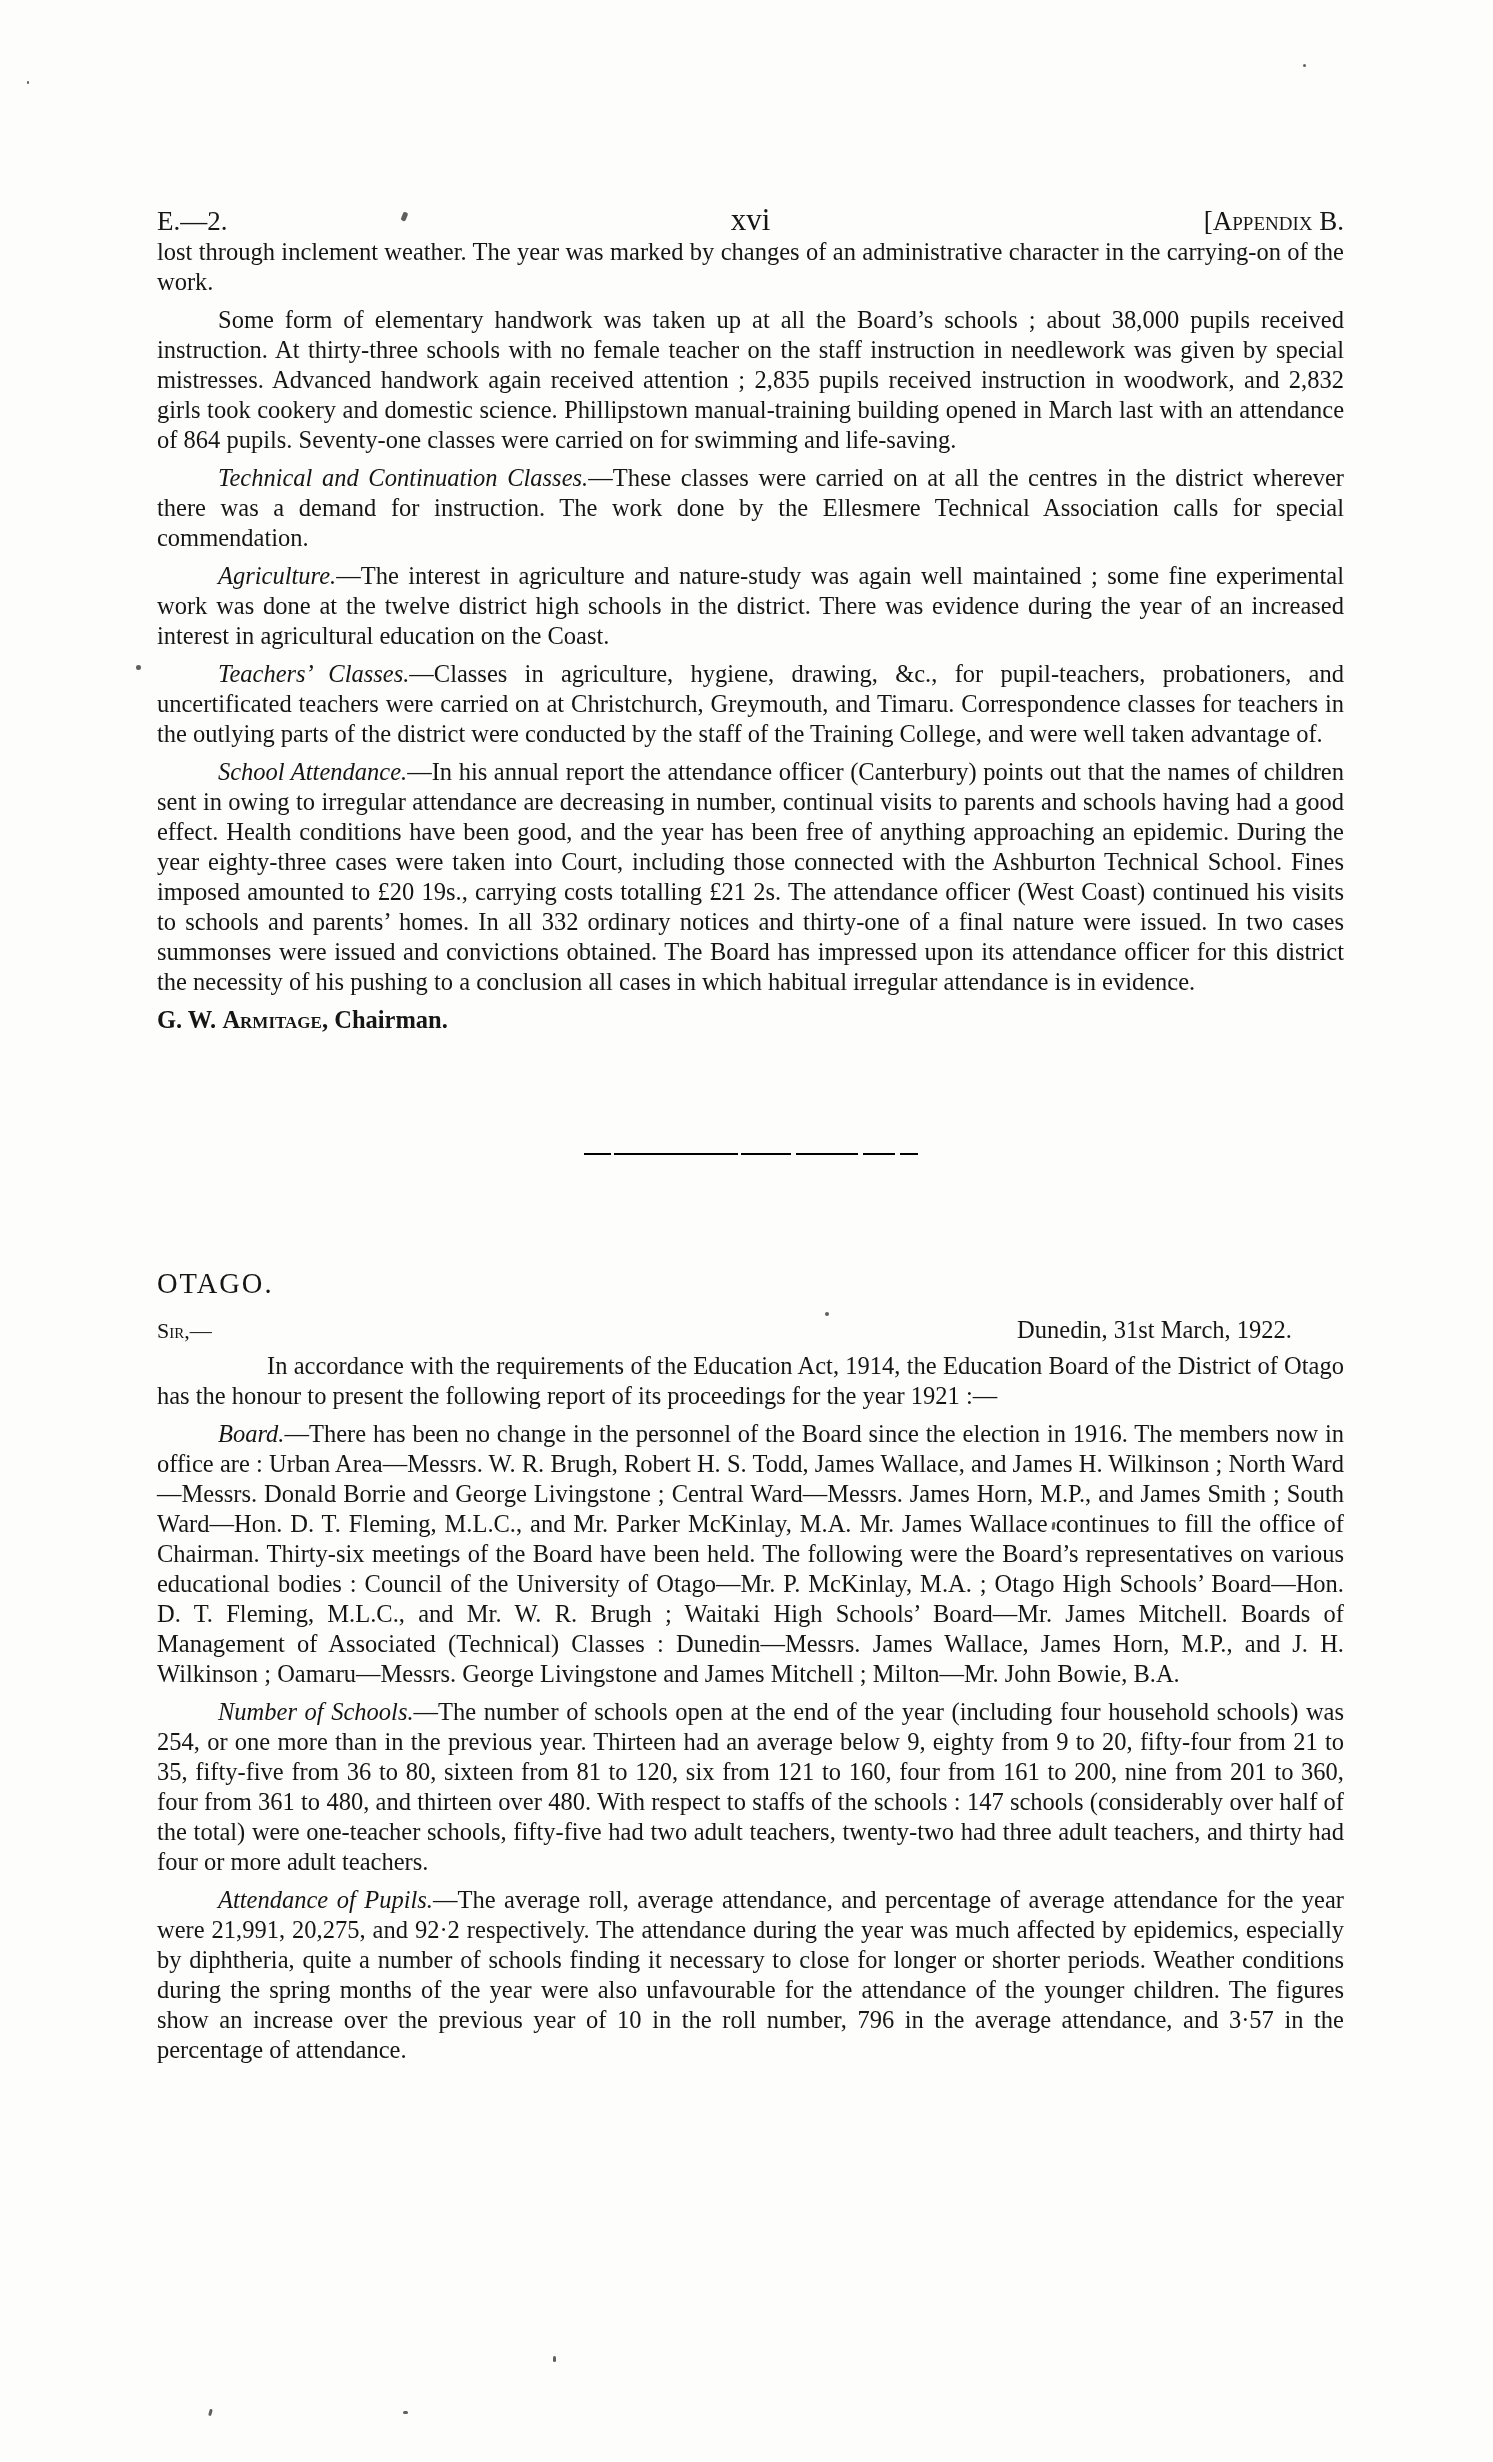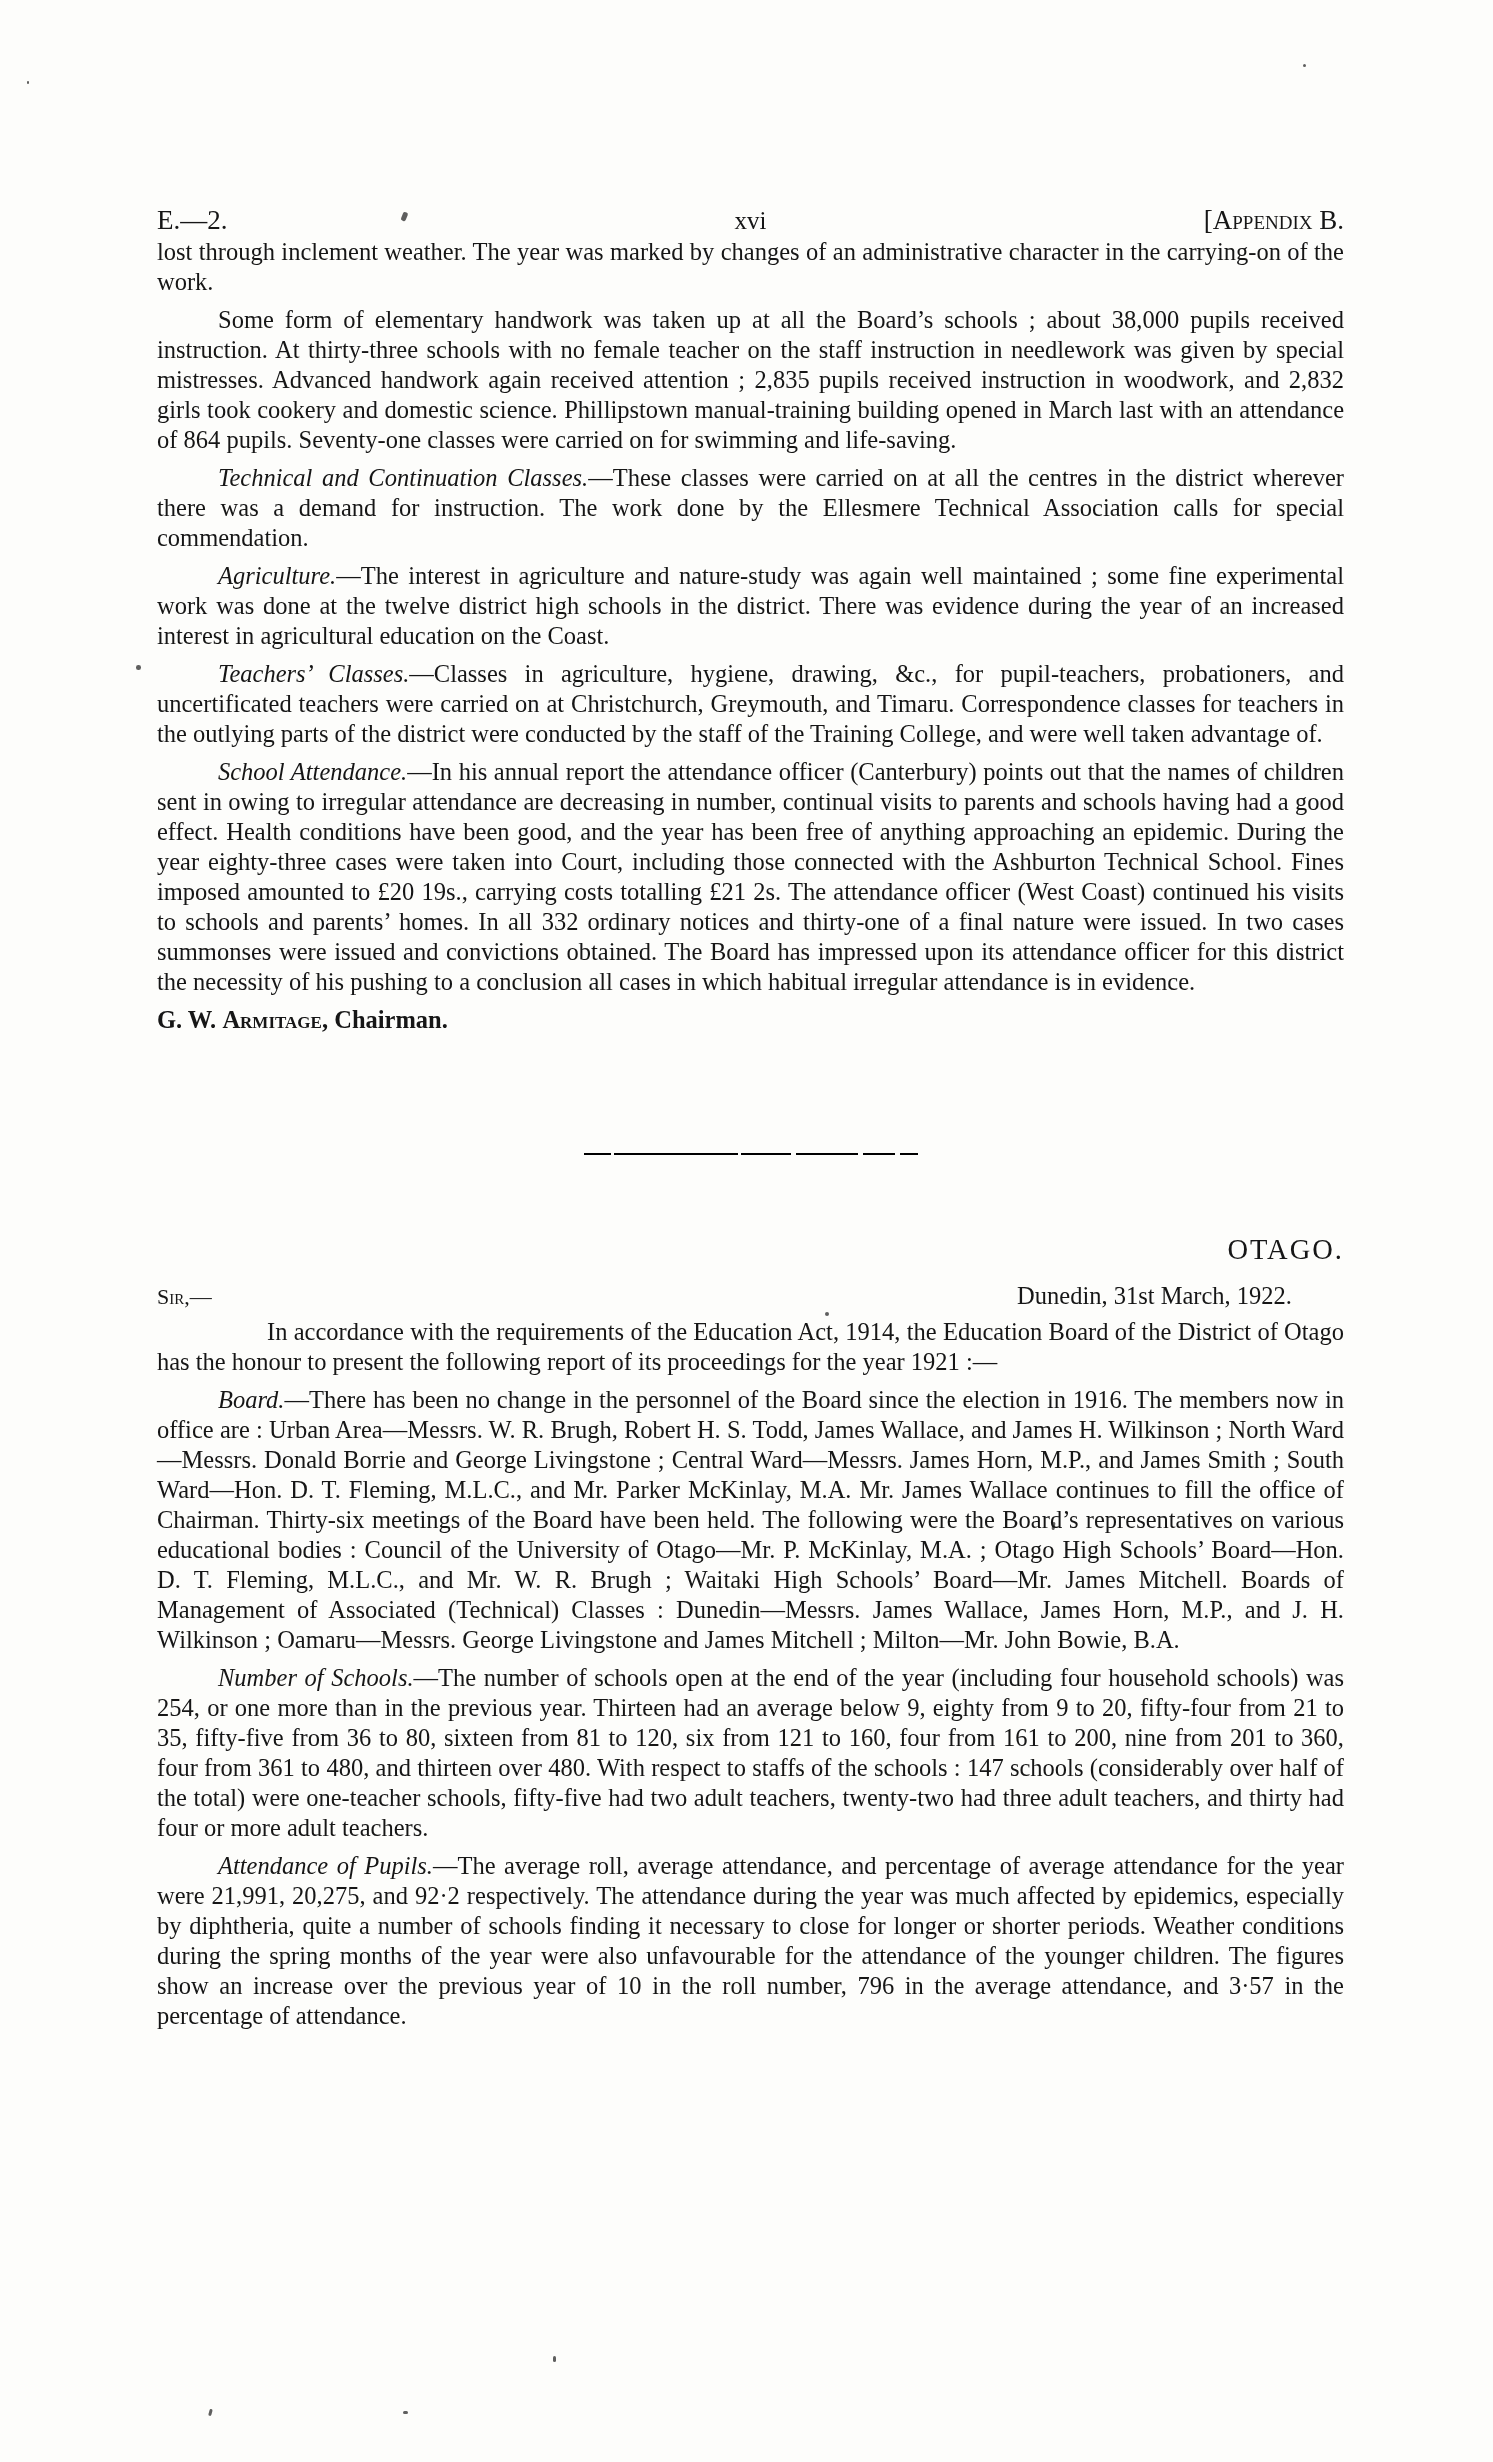--- a/index.html
+++ b/index.html
@@ -10,21 +10,21 @@
     font-family:"Liberation Serif","DejaVu Serif",serif;
     color:#161616;
     overflow:hidden;
   }
   .content{position:absolute;left:157px;top:204px;width:1187px;}
   .header{
     display:grid;grid-template-columns:1fr auto 1fr;align-items:baseline;
     font-size:27px;line-height:32px;
   }
   .header .h-left{text-align:left;}
-  .header .h-center{text-align:right;font-size:25px;}
+  .header .h-center{text-align:right;font-size:31px;}
   .header .h-right{text-align:right;}
   .sc{font-variant:small-caps;}
   p{
     margin:0 0 8px 0;
     font-size:24.5px;line-height:30px;
     text-align:justify;
   }
   .indent{text-indent:61px;}
   .indent-deep{text-indent:110px;}
   .lead{font-style:italic;}
@@ -42,24 +42,24 @@
     margin:118px auto 0 auto;
     background:linear-gradient(90deg,
       #000 0 8%, transparent 8% 9%,
       #000 9% 46%, transparent 46% 47%,
       #000 47% 62%, transparent 62% 63.5%,
       #000 63.5% 82%, transparent 82% 83.5%,
       #000 83.5% 93%, transparent 93% 94.5%,
       #000 94.5% 100%);
   }
   .otago-heading{
-    text-align:right;
+    text-align:left;
     font-size:28.5px;line-height:30px;
     letter-spacing:2px;
-    margin:80px 0 16px 0;
+    margin:114px 0 16px 0;
   }
   .sir-line{
     display:flex;justify-content:space-between;align-items:baseline;
     font-size:24.5px;line-height:30px;
     margin-bottom:5.3px;
   }
   .sir-line .salutation{font-size:22px;}
   .sir-line .dateline{margin-right:52px;}
   .speck{position:absolute;background:#2a2a2a;opacity:.75;border-radius:2px;}
   .sp1{left:402px;top:212px;width:4.6px;height:8.6px;transform:rotate(22deg);}

